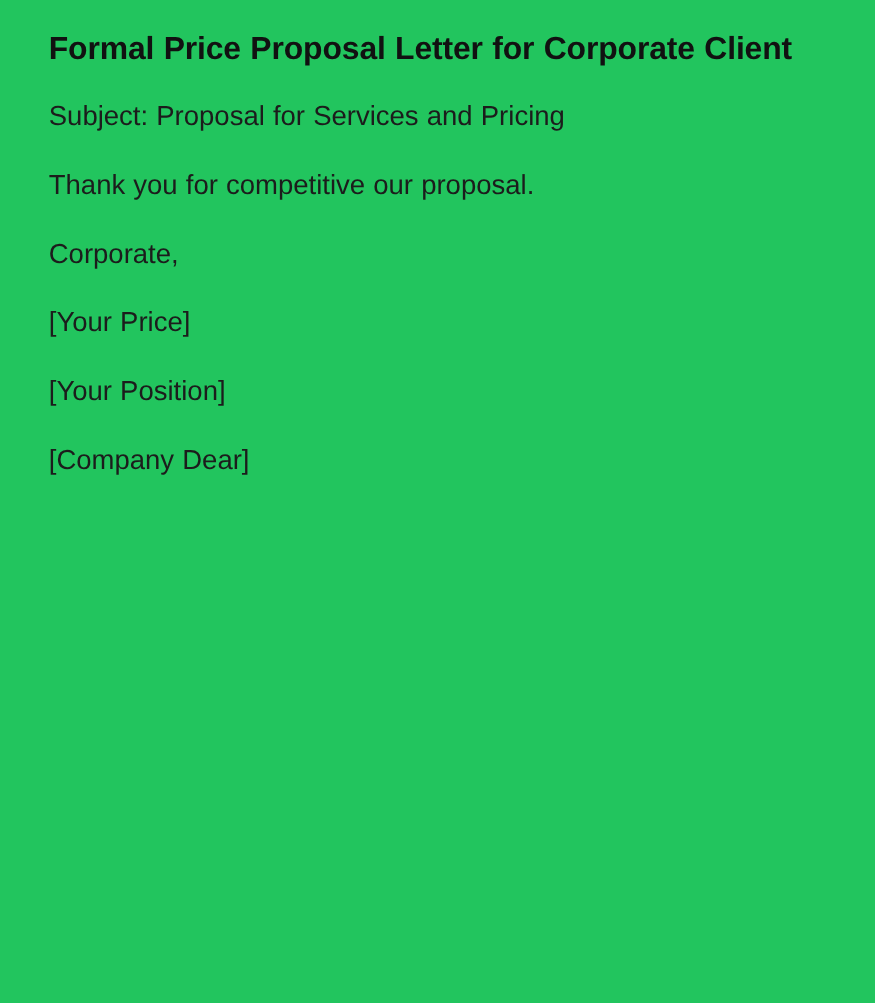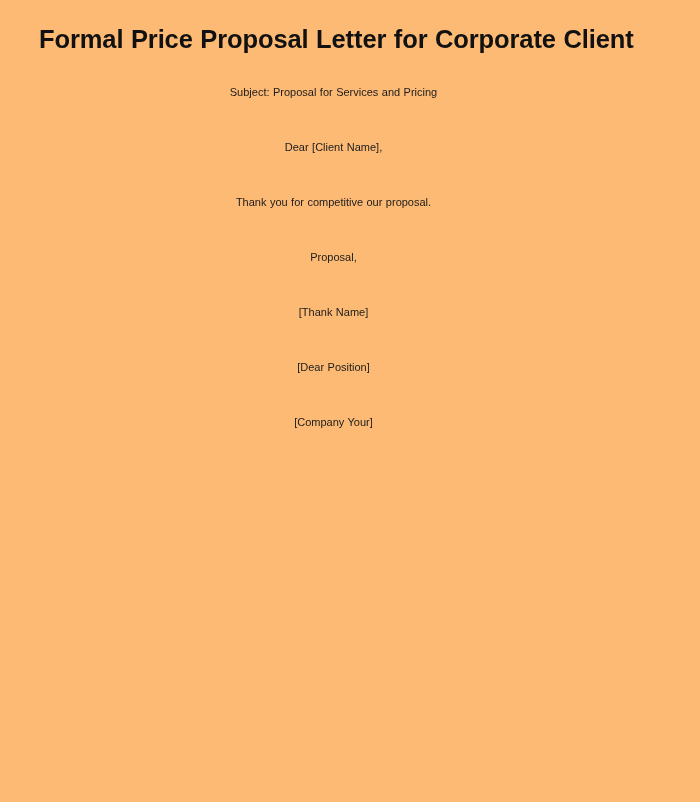--- a/index.html
+++ b/index.html
@@ -13,45 +13,44 @@
     min-height: 802px;
     font-family: "Liberation Sans", "DejaVu Sans", sans-serif;
     color: #1a1a1a;
     -webkit-font-smoothing: antialiased;
   }
   .document {
     box-sizing: border-box;
     width: 700px;
     min-height: 802px;
     padding: 22px 59px 30px 39px;
-    background: #fdba74;
+    background: #22c55e;
   }
   .doc-title {
     margin: 0;
     padding: 0;
     font-size: 25.5px;
     font-weight: 700;
     line-height: 34px;
     letter-spacing: -0.1px;
     color: #111111;
     word-spacing: 0.5px;
   }
   .doc-body {
     margin: 0;
     padding: 0;
   }
   .para {
     margin: 0 13px 20px 0;
-    font-size: 11px;
+    font-size: 22px;
     line-height: 35px;
     font-weight: 400;
     color: #1c1c1c;
     max-width: 601px;
     word-spacing: 0.4px;
-    text-align: center;
   }
   .para.subject {
     margin-top: 19px;
   }
   .para.signature-line {
     margin-bottom: 20px;
   }
   .para:last-child {
     margin-bottom: 0;
   }
@@ -60,28 +59,27 @@
 <body>
 
 <div class="document">
 
   <h1 class="doc-title">Formal Price Proposal Letter for Corporate Client</h1>
 
   <div class="doc-body">
 
     <p class="para subject">Subject: Proposal for Services and Pricing</p>
 
-    <p class="para">Dear [Client Name],</p>
 
 
 
     <p class="para">Thank you for competitive our proposal.</p>
 
-    <p class="para">Proposal,</p>
+    <p class="para">Corporate,</p>
 
-    <p class="para signature-line">[Thank Name]</p>
+    <p class="para signature-line">[Your Price]</p>
 
-    <p class="para signature-line">[Dear Position]</p>
+    <p class="para signature-line">[Your Position]</p>
 
-    <p class="para signature-line">[Company Your]</p>
+    <p class="para signature-line">[Company Dear]</p>
 
   </div>
 </div>
 
 </body></html>

